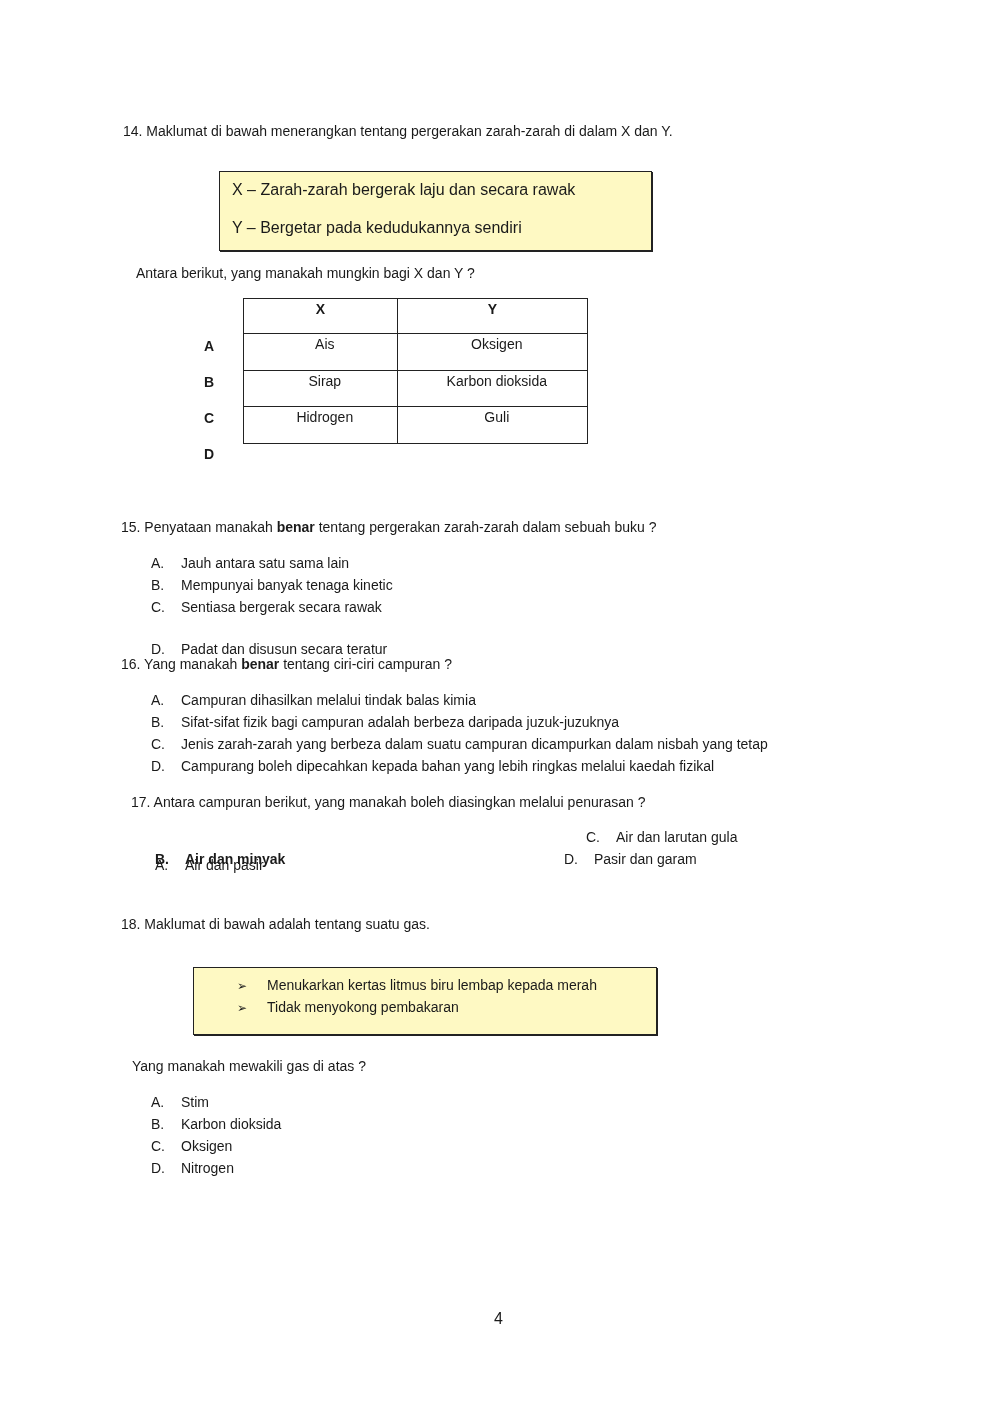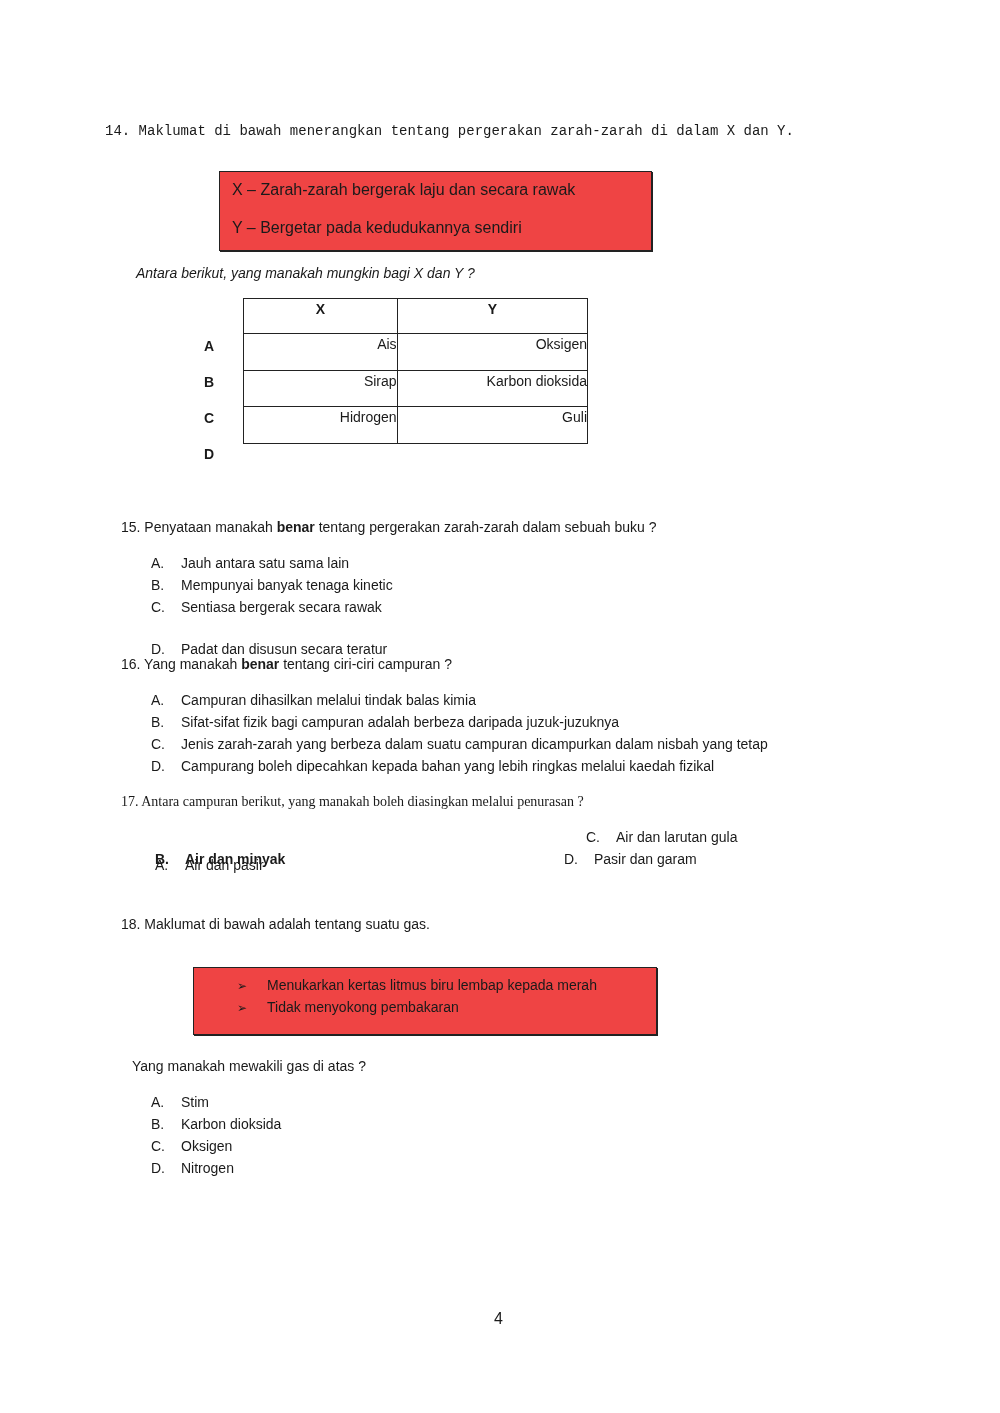--- a/index.html
+++ b/index.html
@@ -6,47 +6,47 @@
   body {
     width: 1000px; height: 1413px; position: relative; overflow: hidden;
     font-family: "Liberation Sans", "DejaVu Sans", sans-serif;
     color: #1a1a1a; font-size: 14px;
   }
   .abs { position: absolute; }
   .qline { white-space: nowrap; font-size: 14px; line-height: 18px; }
   .bold { font-weight: bold; }
   .box {
     position: absolute; border: 1px solid #222; box-shadow: 1px 1px 0 #222;
-    background: #ef4444;
+    background: #fef9c3;
   }
   .boxline { position: absolute; white-space: nowrap; font-size: 16px; line-height: 20px; }
   .opt { position: absolute; white-space: nowrap; font-size: 14px; line-height: 18px; }
   .opt .letter { display: inline-block; width: 30px; }
   table.xy {
     position: absolute; border-collapse: collapse; font-size: 14px;
   }
   table.xy td, table.xy th {
-    border: 1px solid #222; height: 35px; padding: 0 0 0 9px; text-align: right;
+    border: 1px solid #222; height: 35px; padding: 0 0 0 9px; text-align: center;
     vertical-align: top; padding-top: 2px; box-sizing: border-box; font-weight: normal;
   }
   table.xy th { text-align: center; padding: 2px 0 0 0; font-weight: bold; }
   .rowlabel { position: absolute; font-weight: bold; font-size: 14px; }
   .bullet { display: inline-block; width: 30px; font-size: 12px; }
 </style>
 </head>
 <body>
 
-<div class="abs qline" style="left:105px; top:122px;font-family:Liberation Mono, monospace;">14. Maklumat di bawah menerangkan tentang pergerakan zarah-zarah di dalam X dan Y.</div>
+<div class="abs qline" style="left:123px; top:122px;">14. Maklumat di bawah menerangkan tentang pergerakan zarah-zarah di dalam X dan Y.</div>
 
 <div class="box" style="left:219px; top:171px; width:431px; height:78px;">
   <div class="boxline" style="left:12px; top:8px;">X – Zarah-zarah bergerak laju dan secara rawak</div>
   <div class="boxline" style="left:12px; top:46px;">Y – Bergetar pada kedudukannya sendiri</div>
 </div>
 
-<div class="abs qline" style="left:136px; top:264px;font-style:italic;">Antara berikut, yang manakah mungkin bagi X dan Y ?</div>
+<div class="abs qline" style="left:136px; top:264px;">Antara berikut, yang manakah mungkin bagi X dan Y ?</div>
 
 <div class="rowlabel" style="left:204px; top:338px;">A</div>
 <div class="rowlabel" style="left:204px; top:374px;">B</div>
 <div class="rowlabel" style="left:204px; top:410px;">C</div>
 <div class="rowlabel" style="left:204px; top:446px;">D</div>
 
 <table class="xy" style="left:243px; top:298px; width:345px;">
   <tbody>
       <tr>
     <th style="width:154px;">X</th>
@@ -76,21 +76,21 @@
 <div class="opt" style="left:151px; top:620px;margin-top:20px;"><span class="letter">D.</span><span>Padat dan disusun secara teratur</span></div>
 
 <div class="abs qline" style="left:121px; top:655px;">
   <span>16. Yang manakah </span><span class="bold">benar</span><span> tentang ciri-ciri campuran ?</span>
 </div>
 <div class="opt" style="left:151px; top:691px;"><span class="letter">A.</span><span>Campuran dihasilkan melalui tindak balas kimia</span></div>
 <div class="opt" style="left:151px; top:713px;"><span class="letter">B.</span><span>Sifat-sifat fizik bagi campuran adalah berbeza daripada juzuk-juzuknya</span></div>
 <div class="opt" style="left:151px; top:735px;"><span class="letter">C.</span><span>Jenis zarah-zarah yang berbeza dalam suatu campuran dicampurkan dalam nisbah yang tetap</span></div>
 <div class="opt" style="left:151px; top:757px;"><span class="letter">D.</span><span>Campurang boleh dipecahkan kepada bahan yang lebih ringkas melalui kaedah fizikal</span></div>
 
-<div class="abs qline" style="left:121px; top:793px;font-family:Liberation Serif, serif;">17. Antara campuran berikut, yang manakah boleh diasingkan melalui penurasan ?</div>
+<div class="abs qline" style="left:131px; top:793px;">17. Antara campuran berikut, yang manakah boleh diasingkan melalui penurasan ?</div>
 <div class="opt" style="left:155px; top:828px;margin-top:28px;"><span class="letter">A.</span><span>Air dan pasir</span></div>
 <div class="opt" style="left:155px; top:850px;font-weight:bold;"><span class="letter">B.</span><span>Air dan minyak</span></div>
 <div class="opt" style="left:564px; top:828px;margin-left:22px;"><span class="letter">C.</span><span>Air dan larutan gula</span></div>
 <div class="opt" style="left:564px; top:850px;"><span class="letter">D.</span><span>Pasir dan garam</span></div>
 
 <div class="abs qline" style="left:121px; top:915px;">18. Maklumat di bawah adalah tentang suatu gas.</div>
 
 <div class="box" style="left:193px; top:967px; width:462px; height:66px;">
   <div class="opt" style="left:43px; top:8px;"><span class="bullet">➢</span><span>Menukarkan kertas litmus biru lembap kepada merah</span></div>
   <div class="opt" style="left:43px; top:30px;"><span class="bullet">➢</span><span>Tidak menyokong pembakaran</span></div>

